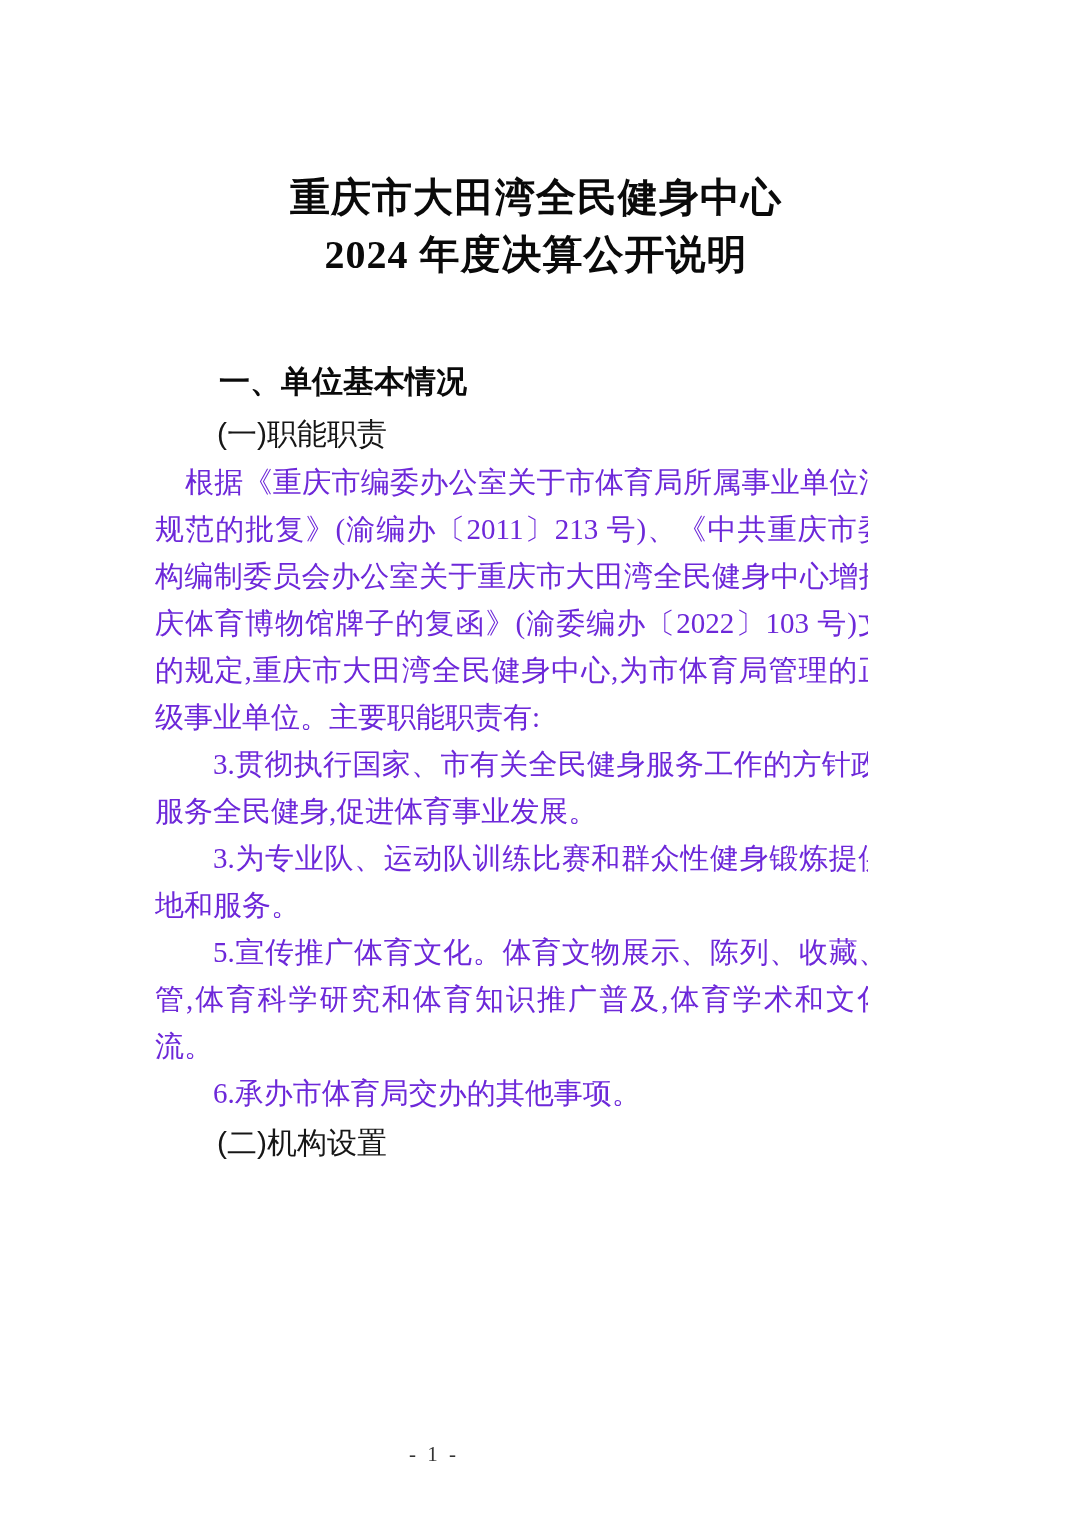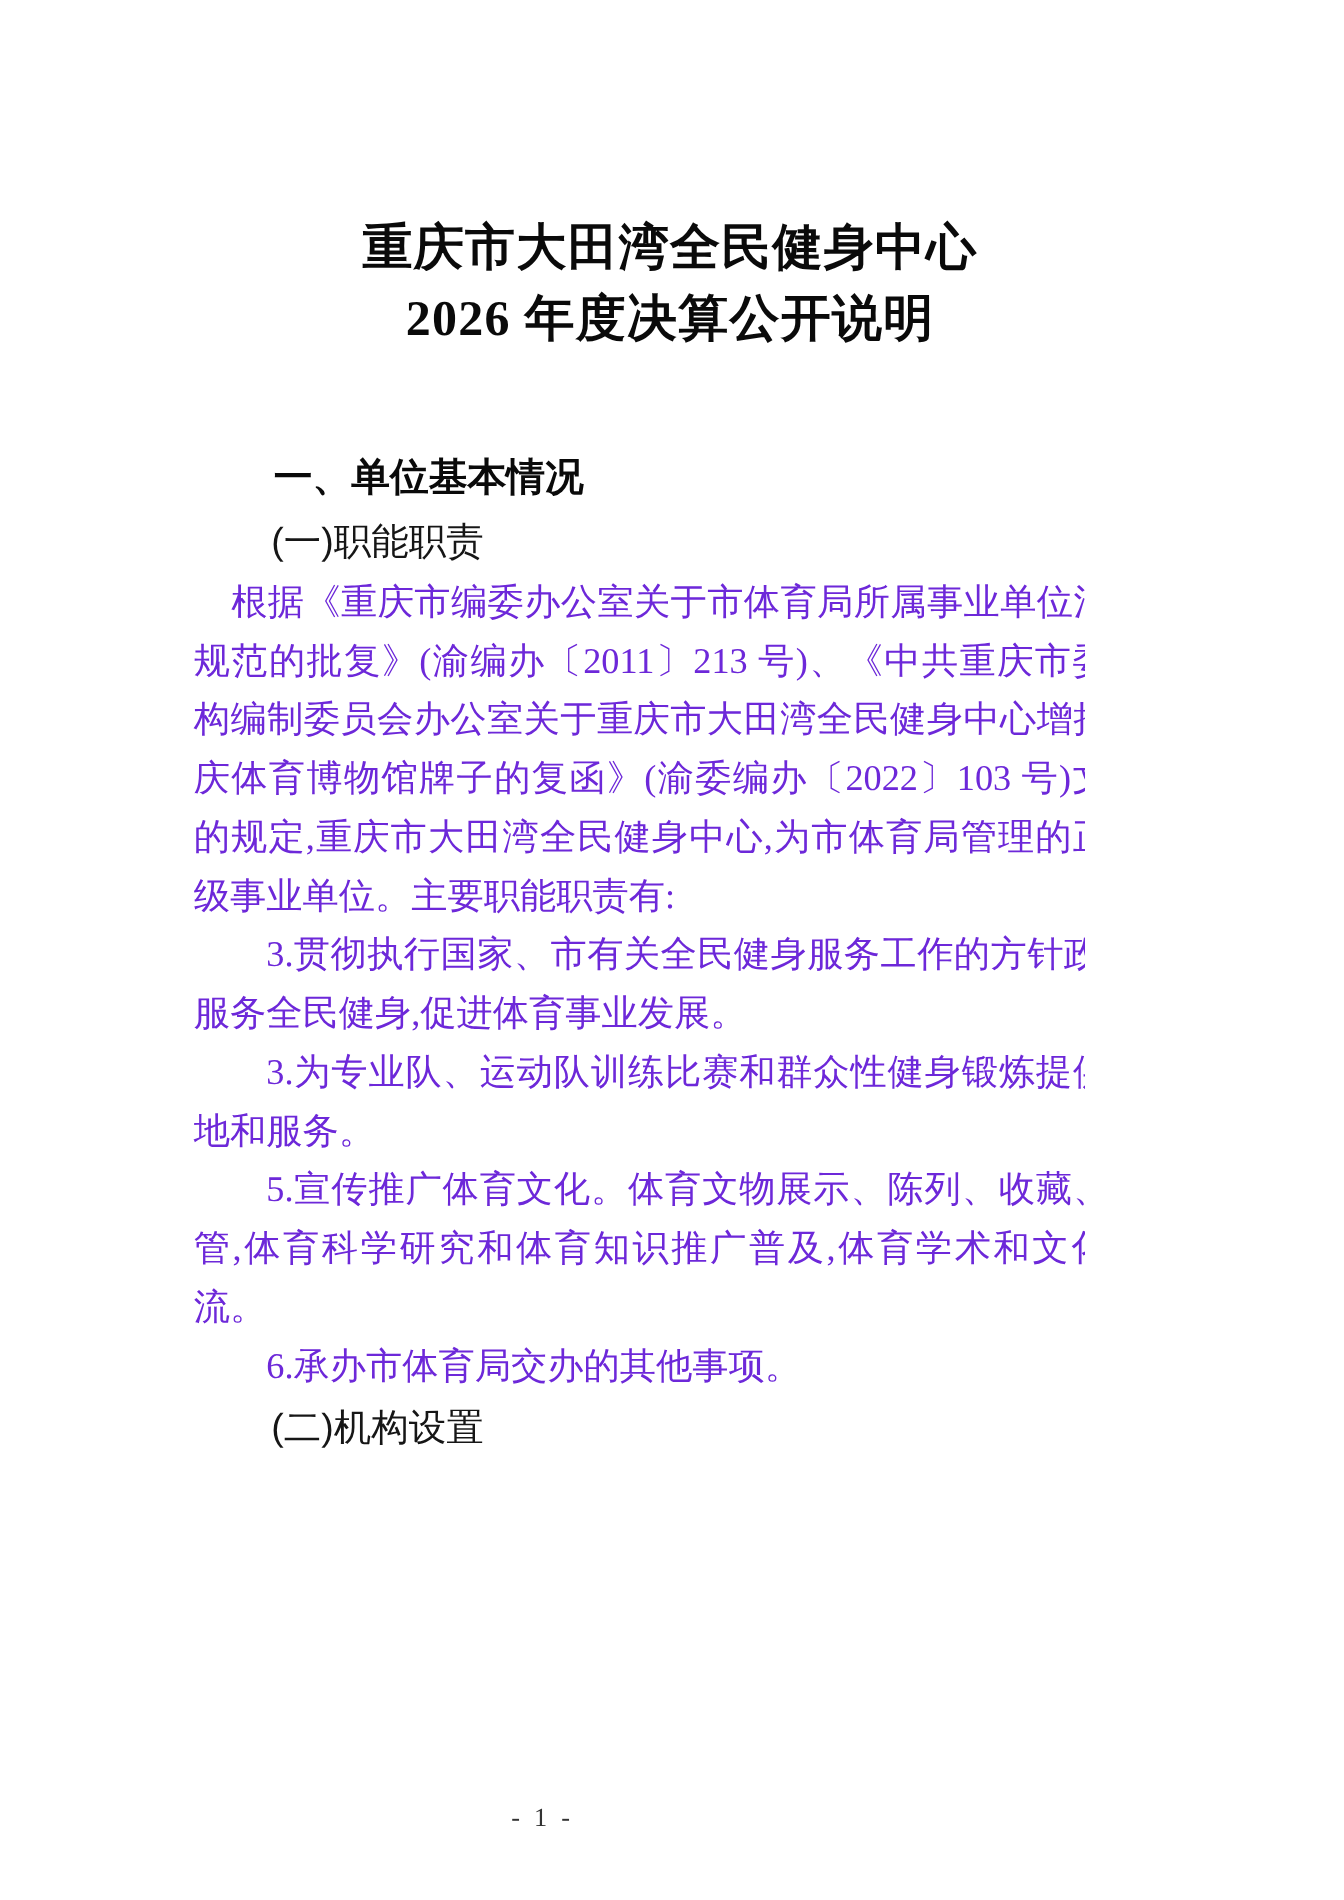--- a/index.html
+++ b/index.html
@@ -79,21 +79,21 @@
   }
 </style>
 </head>
 <body>
 
 <div class="page">
   <div class="text-block">
 
     <div class="doc-title">
       <div>重庆市大田湾全民健身中心</div>
-      <div>2026 年度决算公开说明</div>
+      <div>2024 年度决算公开说明</div>
     </div>
 
     <div class="section-heading">一、单位基本情况</div>
 
     <div class="subsection-heading">(一)职能职责</div>
 
     <p class="body-para intro">根据《重庆市编委办公室关于市体育局所属事业单位清理规范的批复》(渝编办〔2011〕213 号)、《中共重庆市委机构编制委员会办公室关于重庆市大田湾全民健身中心增挂重庆体育博物馆牌子的复函》(渝委编办〔2022〕103 号)文件的规定,重庆市大田湾全民健身中心,为市体育局管理的正处级事业单位。主要职能职责有:</p>
 
     <p class="body-para duty">3.贯彻执行国家、市有关全民健身服务工作的方针政策,服务全民健身,促进体育事业发展。</p>
 

